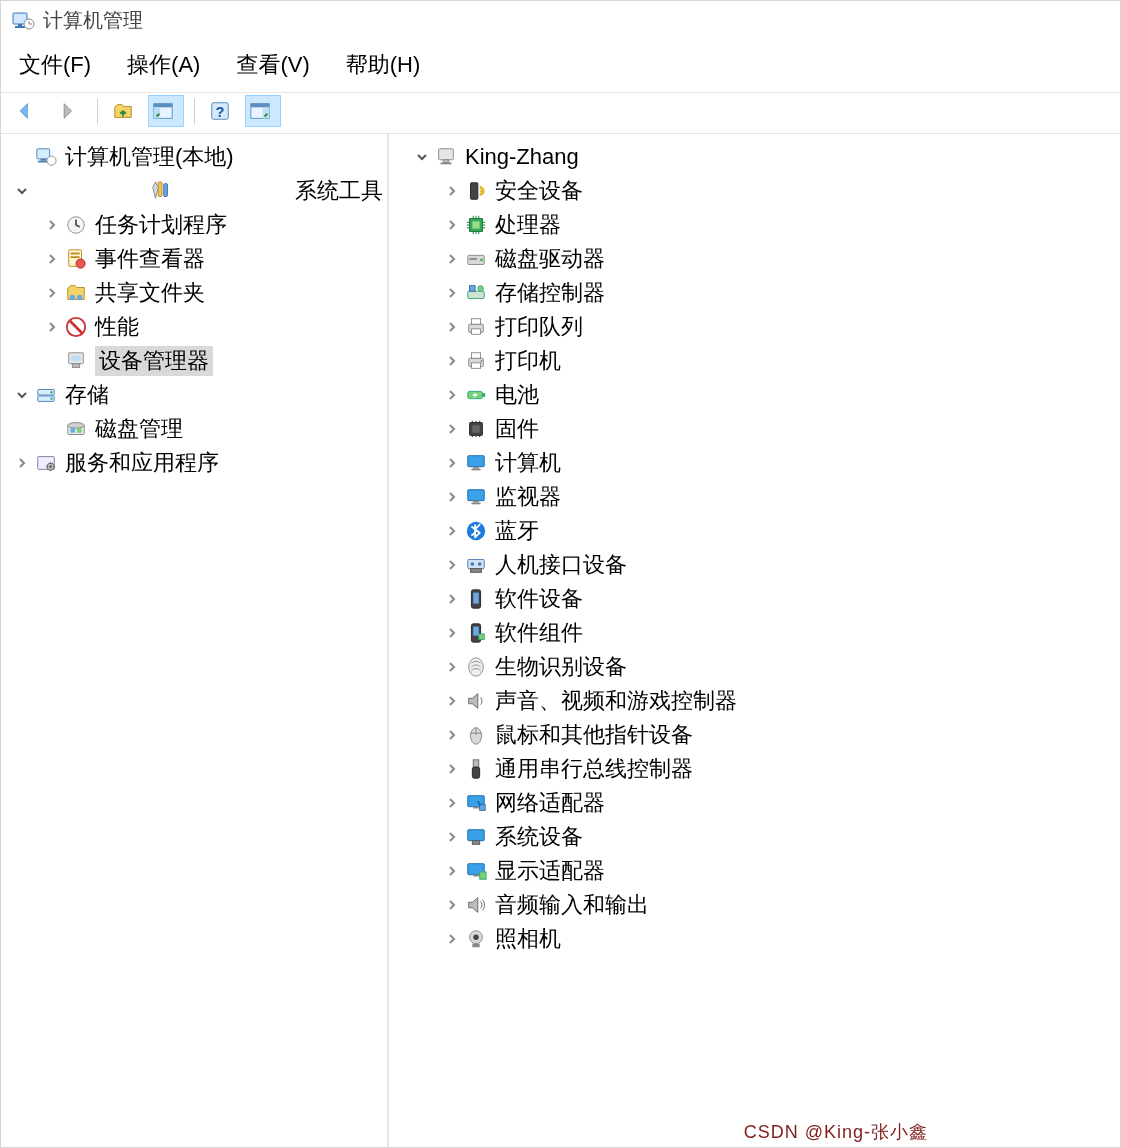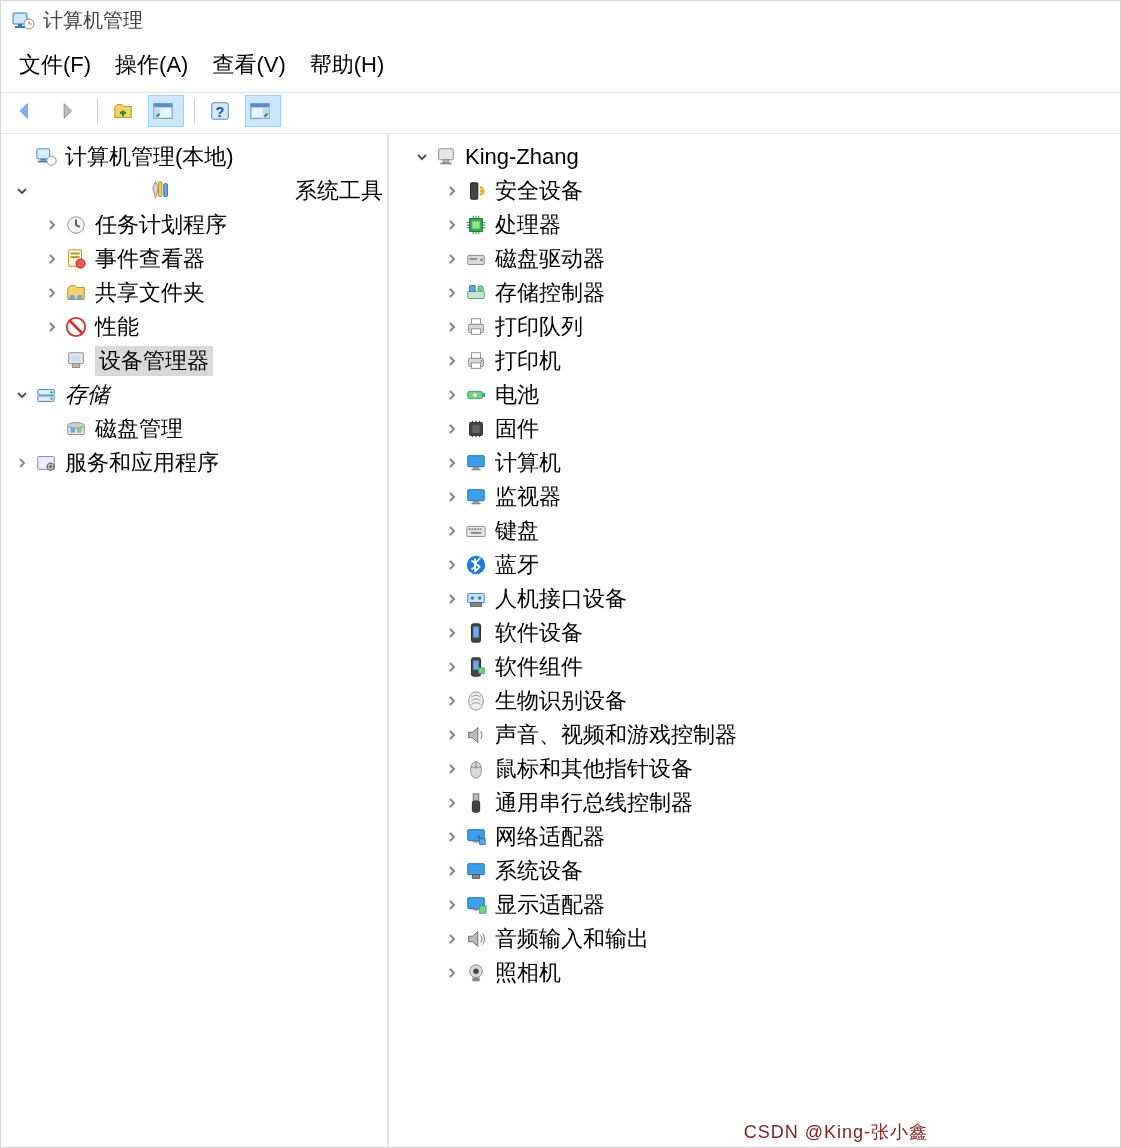--- a/index.html
+++ b/index.html
@@ -1,20 +1,20 @@
 <!DOCTYPE html>
 <html><head>
 <meta charset="utf-8">
 <style>
   html,body{margin:0;padding:0;font-family:"Microsoft YaHei","Segoe UI",sans-serif;font-size:20px;color:#000;background:#fff;}
   .window{width:1121px;height:1148px;display:flex;flex-direction:column;border:1px solid #d6d6d6;box-sizing:border-box;overflow:hidden;}
   .titlebar{display:flex;align-items:center;padding:6px 8px 10px 10px;gap:8px;}
   .titlebar .ticon{width:24px;height:24px;display:flex;align-items:center;justify-content:center;}
   .titlebar .ttxt{font-size:20px;color:#444;}
-  .menubar{display:flex;gap:24px;padding:6px 14px 12px 18px;font-size:22px;}
+  .menubar{display:flex;gap:36px;padding:6px 14px 12px 18px;font-size:22px;}
   .menubar span{cursor:default;}
   .toolbar{display:flex;align-items:center;gap:4px;padding:2px 8px 6px 10px;border-top:1px solid #e5e5e5;border-bottom:1px solid #e5e5e5;}
   .tbbtn{width:34px;height:30px;display:flex;align-items:center;justify-content:center;border:1px solid transparent;}
   .tbbtn.active{background:#cce8ff;border:1px solid #99d1ff;}
   .tbsep{width:1px;height:26px;background:#d0d0d0;margin:0 6px;}
   .panes{flex:1;display:flex;min-height:0;}
   .pane{overflow:auto;padding:6px 4px 10px 4px;}
   .pane.left{width:378px;border-right:2px solid #e5e5e5;}
   .pane.right{flex:1;}
   .node{display:flex;align-items:center;height:34px;white-space:nowrap;}
@@ -201,21 +201,21 @@
             <span class="tw"></span>
             <span class="ic">
               <svg viewBox="0 0 24 24">
                 <rect x="4" y="3" width="16" height="12" rx="1" fill="#e6e6e6" stroke="#888"></rect>
                 <rect x="8" y="15" width="8" height="4" fill="#bbb" stroke="#888"></rect>
                 <rect x="7" y="6" width="10" height="6" fill="#bcdff7"></rect>
               </svg>
             </span>
             <span class="lbl">设备管理器</span>
           </div>
-          <div class="node" style="padding-left: 6px; font-style: italic;">
+          <div class="node" style="padding-left: 6px;">
             <span class="tw">
               <svg viewBox="0 0 12 12">
                 <path d="M2 4l4 4 4-4" stroke="#555" stroke-width="2" fill="none"></path>
               </svg>
             </span>
             <span class="ic">
               <svg viewBox="0 0 24 24">
                 <rect x="3" y="6" width="18" height="6" rx="1" fill="#d6ecff" stroke="#4a7fb0"></rect>
                 <rect x="3" y="13" width="18" height="6" rx="1" fill="#d6ecff" stroke="#4a7fb0"></rect>
                 <circle cx="18" cy="9" r="1.3" fill="#3a7"></circle>
@@ -426,41 +426,20 @@
             <span class="lbl">监视器</span>
           </div>
           <div class="node" style="padding-left: 48px;">
             <span class="tw">
               <svg viewBox="0 0 12 12">
                 <path d="M4 2l4 4-4 4" stroke="#888" stroke-width="2" fill="none"></path>
               </svg>
             </span>
             <span class="ic">
               <svg viewBox="0 0 24 24">
-                <rect x="2" y="7" width="20" height="11" rx="1" fill="#e6e6e6" stroke="#888"></rect>
-                <g fill="#888">
-                  <rect x="4" y="9" width="2" height="2"></rect>
-                  <rect x="7" y="9" width="2" height="2"></rect>
-                  <rect x="10" y="9" width="2" height="2"></rect>
-                  <rect x="13" y="9" width="2" height="2"></rect>
-                  <rect x="16" y="9" width="2" height="2"></rect>
-                  <rect x="6" y="13" width="12" height="2"></rect>
-                </g>
-              </svg>
-            </span>
-            <span class="lbl">键盘</span>
-          </div>
-          <div class="node" style="padding-left: 48px;">
-            <span class="tw">
-              <svg viewBox="0 0 12 12">
-                <path d="M4 2l4 4-4 4" stroke="#888" stroke-width="2" fill="none"></path>
-              </svg>
-            </span>
-            <span class="ic">
-              <svg viewBox="0 0 24 24">
                 <circle cx="12" cy="12" r="10" fill="#1e7be0"></circle>
                 <path d="M11 5v14l5-5-5-4 5-5-5 5-4-3m0 10l4-3" stroke="#fff" stroke-width="2" fill="none" stroke-linejoin="round"></path>
               </svg>
             </span>
             <span class="lbl">蓝牙</span>
           </div>
           <div class="node" style="padding-left: 48px;">
             <span class="tw">
               <svg viewBox="0 0 12 12">
                 <path d="M4 2l4 4-4 4" stroke="#888" stroke-width="2" fill="none"></path>

